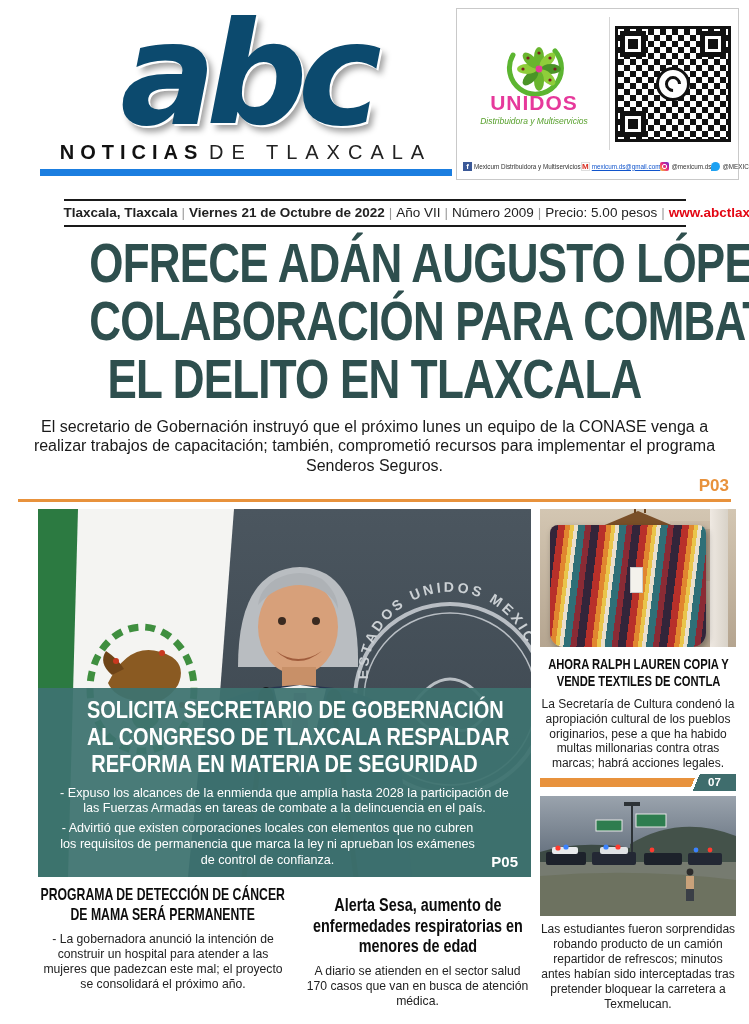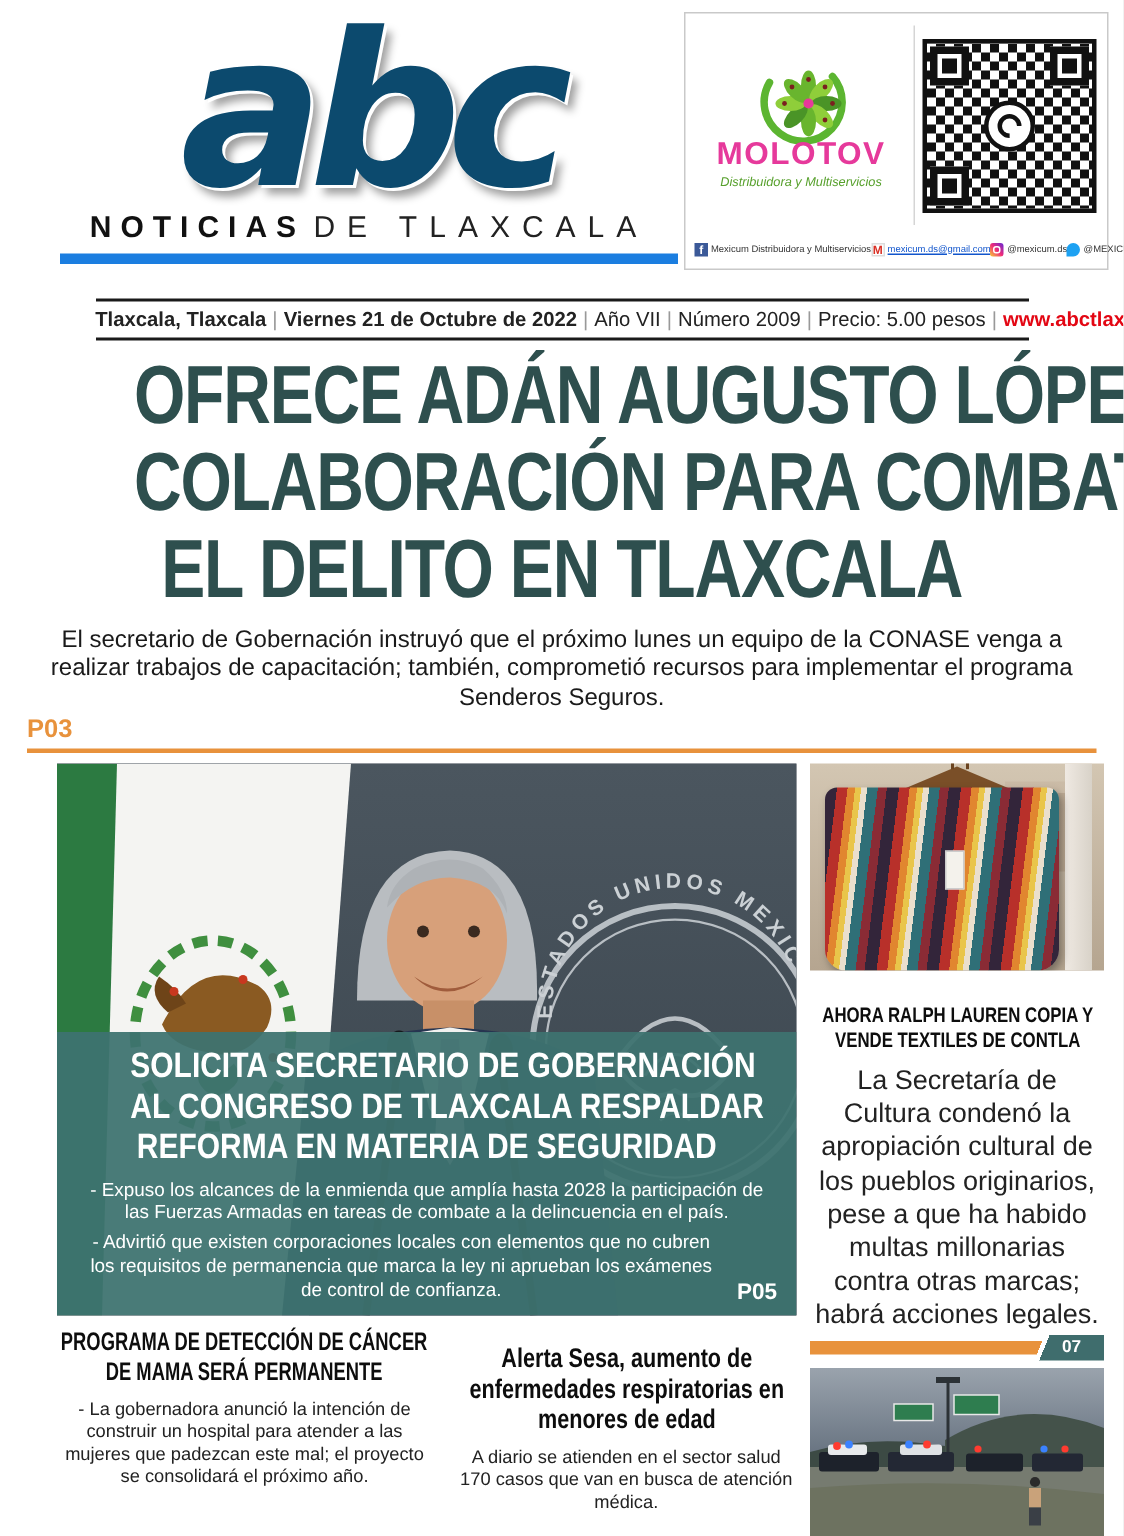--- a/index.html
+++ b/index.html
@@ -54,21 +54,21 @@
     text-align: center; font-size: 13.5px; color: #222; padding: 4px 0 5px; white-space: nowrap;
   }
   .dateline b { font-weight: bold; }
   .dl-sep { color: #999; padding: 0 4px; }
   .dl-site { color: #e30613; font-weight: bold; }
   
   .lead { margin: 8px 18px 0; }
   .hl-line { white-space: nowrap; text-align: center; transform: scaleX(0.8); transform-origin: 50% 50%;
     font-weight: bold; font-size: 55px; line-height: 1.05; color: #2e4f4e; letter-spacing: -1px; }
   .deck { margin: 9px auto 0; width: 700px; text-align: center; font-size: 16px; line-height: 1.2; color: #1a1a1a; }
-  .lead-ref { color: #e8923c; font-weight: bold; font-size: 17px; margin: 1px 2px 3px 0; }
+  .lead-ref { text-align: right; color: #e8923c; font-weight: bold; font-size: 17px; margin: 1px 2px 3px 0; }
   .orange-rule { height: 3px; background: #e8923c; margin: 2px 18px 0; }
   
   .content { display: flex; margin: 7px 19px 0 38px; gap: 9px; }
   .left-col { width: 493px; flex: none; }
   .right-col { flex: 1; display: flex; flex-direction: column; }
   
   .main-photo { height: 368px; position: relative; overflow: hidden; background: #3c4750; }
   .main-photo svg.scene { position: absolute; inset: 0; }
   .overlay { position: absolute; left: 0; right: 0; bottom: 0; background: rgba(62,115,112,0.94); padding: 9px 14px 8px; }
   .ov-line { white-space: nowrap; text-align: center; transform: scaleX(0.85); transform-origin: 50% 50%;
@@ -92,23 +92,23 @@
   .s1-photo { height: 138px; background: linear-gradient(180deg, #d3c6b2, #b5a590); }
   .pillar { position: absolute; right: 8px; top: 0; bottom: 0; width: 18px; background: linear-gradient(90deg,#efe9e2,#d8d2c8); }
   .rack { position: absolute; right: 26px; top: 12px; width: 40px; height: 60px; background: linear-gradient(180deg,#c9b9a4 0 8px, #b5a28c 8px); opacity:.8; }
   .hanger { position: absolute; left: 50%; top: 2px; transform: translateX(-50%); width: 0; height: 0;
     border-left: 38px solid transparent; border-right: 38px solid transparent; border-bottom: 16px solid #7a4f28; }
   .hanger::before { content:""; position:absolute; left:-4px; top:-10px; width:8px; height:10px; border:2px solid #6b4420; border-bottom:none; border-radius: 6px 6px 0 0; }
   .sarape { position: absolute; left: 10px; right: 30px; top: 16px; bottom: 0; border-radius: 8px 8px 14px 14px;
     background: repeating-linear-gradient(97deg, #33253a 0 8px, #b8302a 8px 15px, #e1862f 15px 20px, #e9c54a 20px 24px, #eadfcd 24px 28px, #2f6f77 28px 35px, #8a2b35 35px 41px);
     box-shadow: 2px 3px 6px rgba(0,0,0,.35); }
   .price-tag { position: absolute; left: 46%; top: 42%; width: 13px; height: 26px; background: #f4f2ec; border: 1px solid #ccc; }
-  .s-title { margin-top: 21px; }
+  .s-title { margin-top: 9px; }
   .s-title .cond { font-weight: bold; font-size: 14px; line-height: 1.25; text-align: center; color: #0d0d0d; }
-  .s-sum { font-size: 18px; line-height: 1.24; text-align: center; color: #222; margin-top: 6px; }
+  .s-sum { font-size: 12px; line-height: 1.24; text-align: center; color: #222; margin-top: 6px; }
   .s2-photo { height: 120px; margin-top: 9px; }
   
   .pagebar { position: relative; height: 9px; background: #e8923c; margin-top: 7px; }
   .pagetag { position: absolute; right: 0; top: -4px; width: 46px; height: 17px;
     background: linear-gradient(112deg, rgba(0,0,0,0) 0 6px, #fff 6px 9px, #3f6d6d 9px);
     color: #fff; font-weight: bold; font-size: 11.5px; line-height: 17px; padding-left: 18px; }
 </style>
 </head>
 <body>
 
@@ -140,21 +140,21 @@
               <ellipse cx="0" cy="-12" rx="5" ry="10" fill="#69b52e" transform="rotate(315)"></ellipse>
               <circle cx="0" cy="-16" r="1.6" fill="#7a1f1f"></circle>
                 <circle cx="11" cy="-11" r="1.6" fill="#7a1f1f"></circle>
               <circle cx="16" cy="0" r="1.6" fill="#7a1f1f"></circle>
                 <circle cx="11" cy="11" r="1.6" fill="#7a1f1f"></circle>
               <circle cx="-11" cy="-11" r="1.6" fill="#7a1f1f"></circle>
                 <circle cx="-16" cy="0" r="1.6" fill="#7a1f1f"></circle>
               <circle cx="0" cy="0" r="3.4" fill="#e6399b"></circle>
             </g>
           </svg>
-          <div class="mex-name">MOLOTOV</div>
+          <div class="mex-name">UNIDOS</div>
           <div class="mex-sub">Distribuidora y Multiservicios</div>
         </div>
         <div class="ad-vline"></div>
         <div class="qr-wrap">
           <div class="qr">
             <div class="qr-eye tl"></div>
             <div class="qr-eye tr"></div>
             <div class="qr-eye bl"></div>
             <div class="qr-wa">
                 <span></span>

